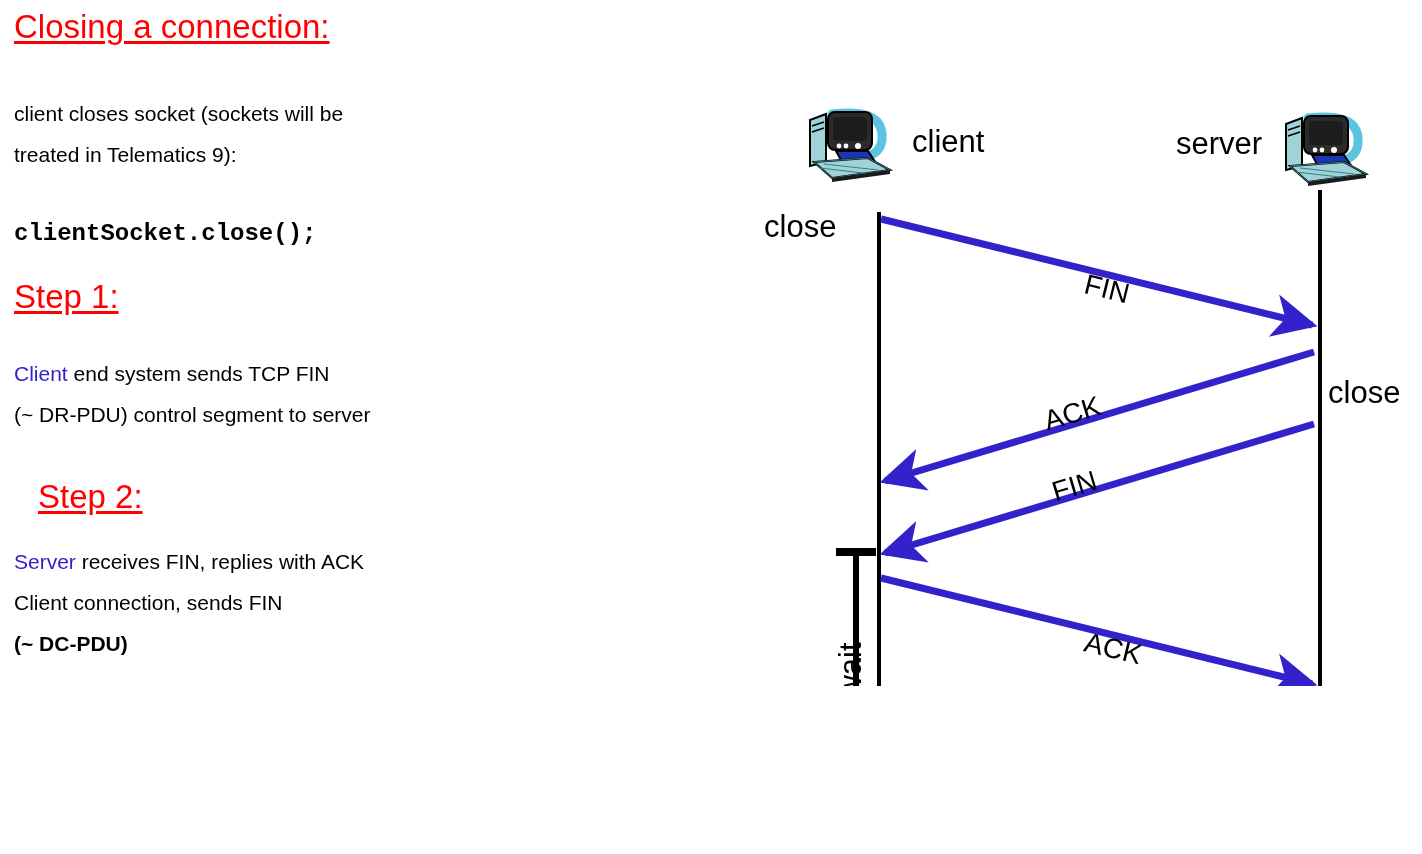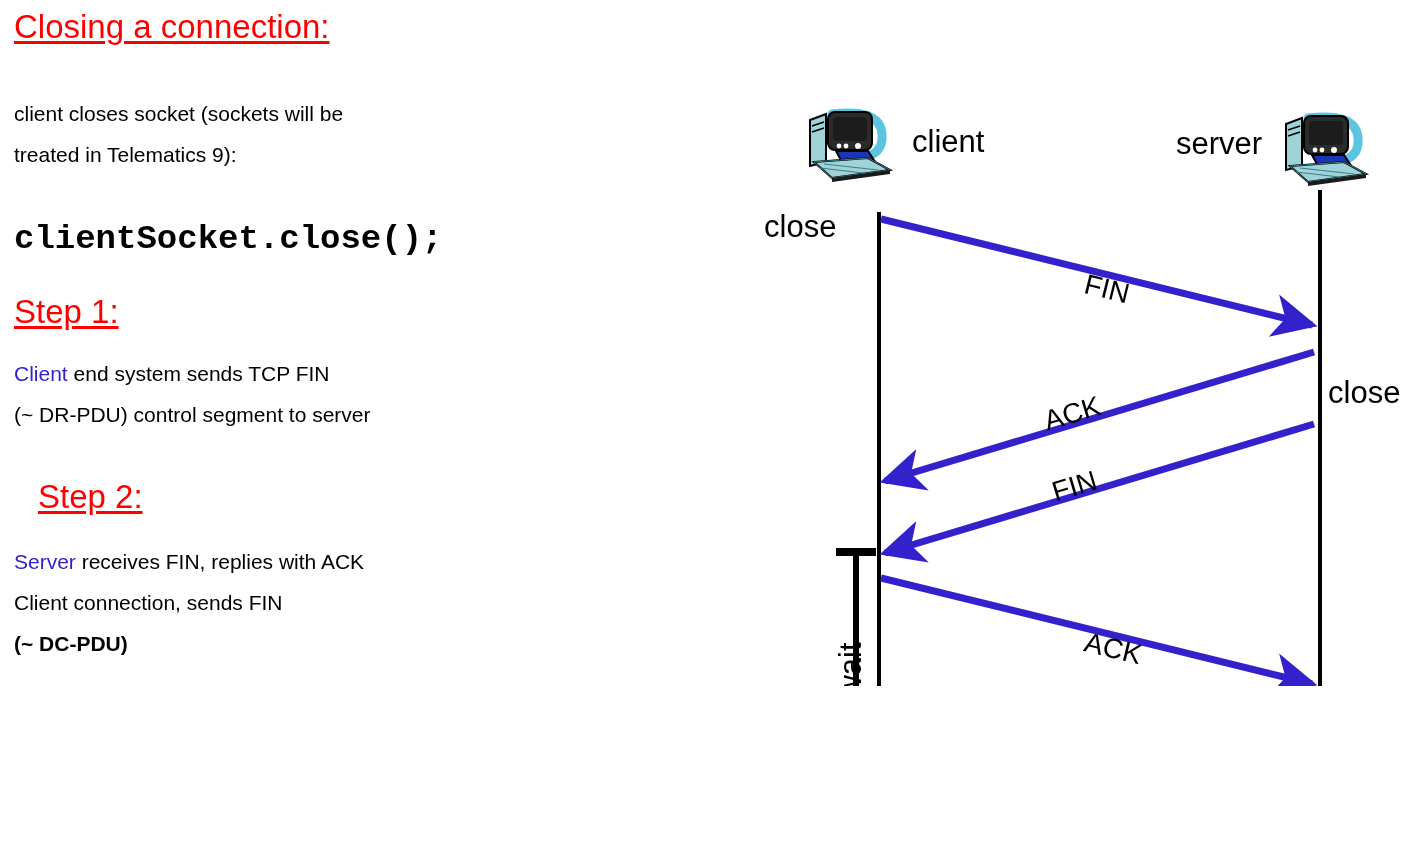--- a/index.html
+++ b/index.html
@@ -33,21 +33,21 @@
     font-family: "Liberation Sans", sans-serif;
   }
   .para {
     color: #000000;
     font-size: 21px;
     line-height: 1.30;
     font-family: "Liberation Sans", sans-serif;
   }
   .code {
     color: #000000;
-    font-size: 34px;
+    font-size: 24px;
     font-weight: bold;
     font-family: "Liberation Mono", monospace;
     letter-spacing: 0px;
     white-space: nowrap;
   }
   .accent-blue { color: #3322CC; }
 
   .blk { position: absolute; left: 0; }
 
   
@@ -113,21 +113,21 @@
   <div id="text-col">
 
     <div class="blk heading" style="top:0px;">Closing a connection:</div>
 
     <div class="blk para" style="top:92px;">client closes socket (sockets will be</div>
 
     <div class="blk para" style="top:133px;">treated in Telematics 9):</div>
 
     <div class="blk code" style="top:212px;">clientSocket.close();</div>
 
-    <div class="blk heading" style="top:285px;">Step 1:</div>
+    <div class="blk heading" style="top:270px;">Step 1:</div>
 
     <div class="blk para" style="top:352px;">
       <span class="accent-blue">Client</span><span> end system sends TCP FIN</span>
     </div>
 
     <div class="blk para" style="top:393px;">(~ DR-PDU) control segment to server</div>
 
     <div class="blk heading" style="top:470px;margin-left:24px;">Step 2:</div>
 
     <div class="blk para" style="top:540px;">

